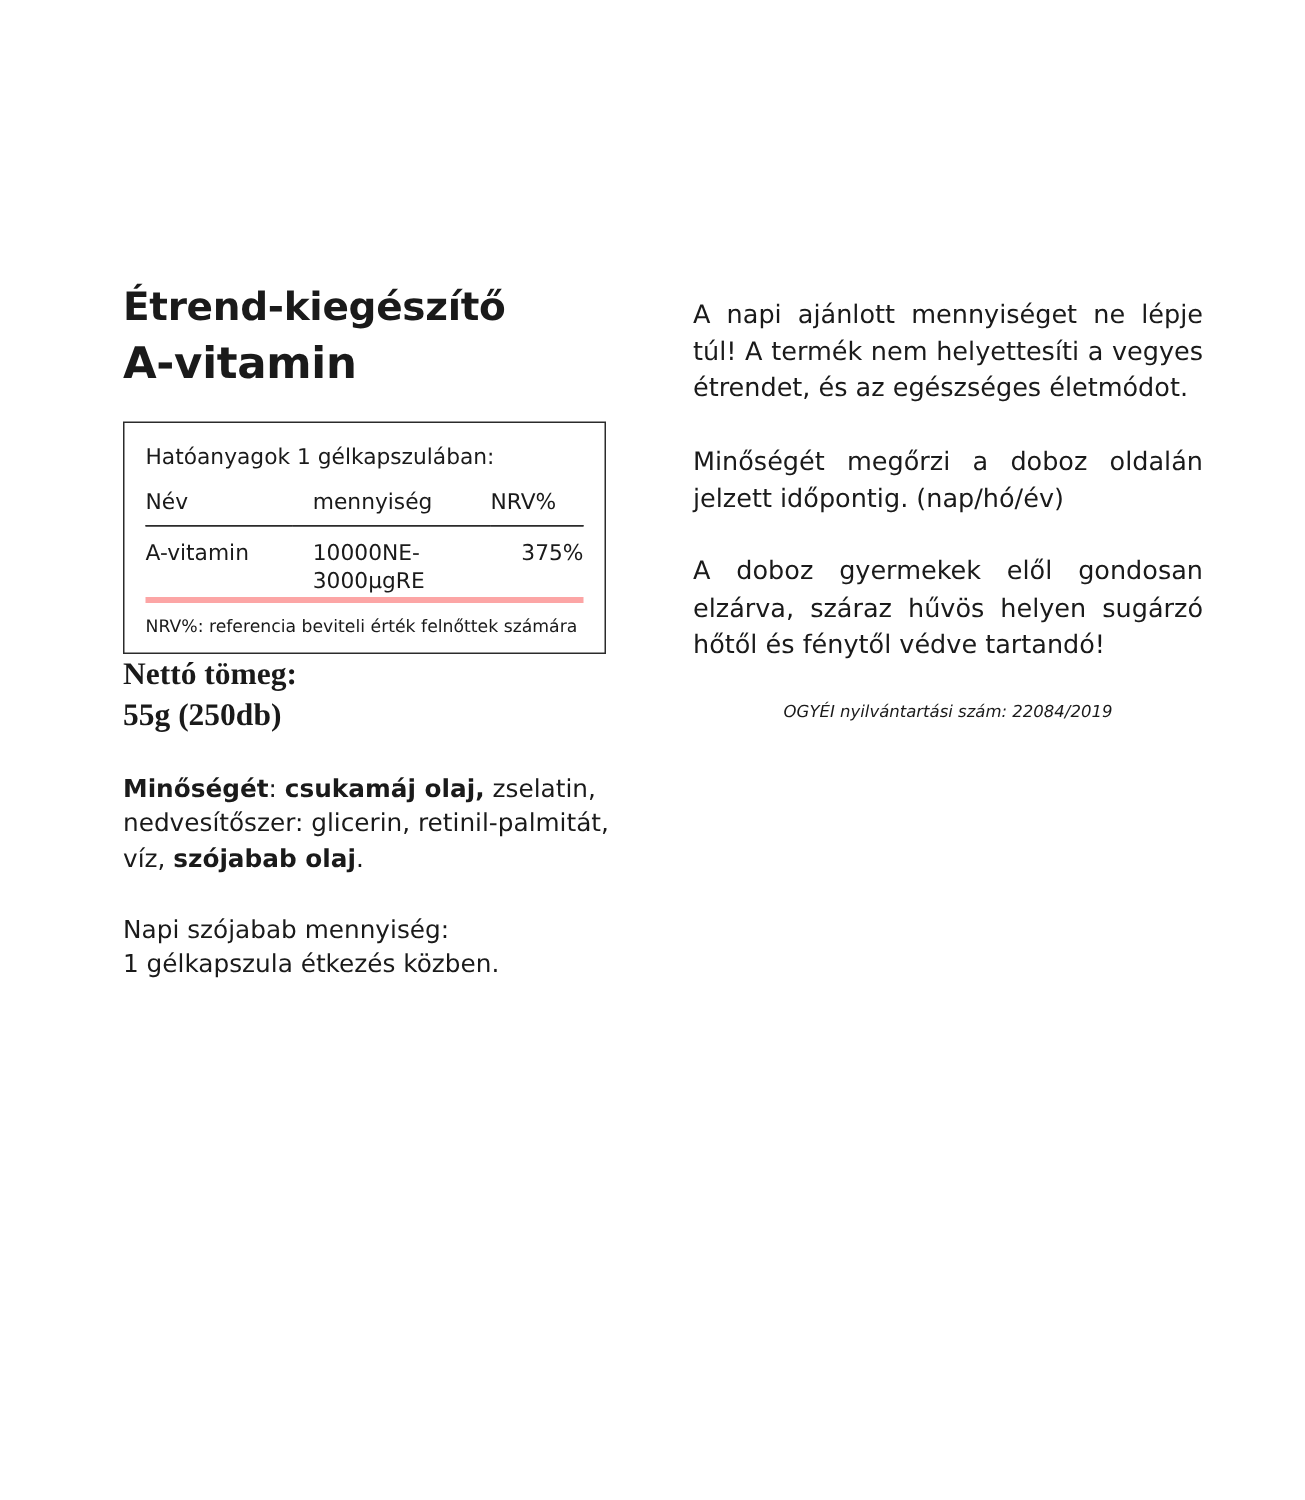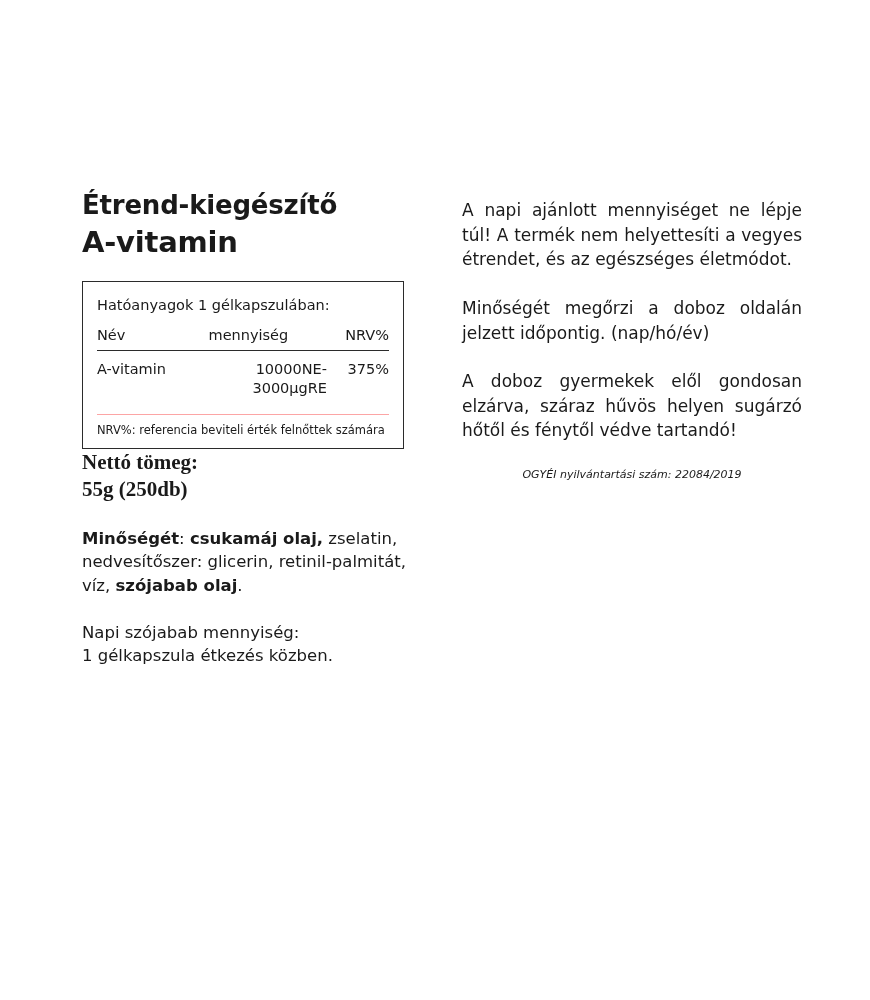--- a/index.html
+++ b/index.html
@@ -73,38 +73,37 @@
     font-weight: normal;
     text-align: left;
     padding: 0 0 7px 0;
     border-bottom: 1px solid #2b2b2b;
   }
   .facts-table th.c-amount {
     text-align: left;
     padding-left: 14px;
   }
   .facts-table th.c-nrv {
-    text-align: right;
+    text-align: left;
   }
   .facts-table td {
     font-size: 14.5px;
     vertical-align: top;
     padding: 9px 0 0 0;
     line-height: 1.3;
   }
   .facts-table td.c-amount {
     padding-left: 14px;
-    text-align: right;
   }
   .facts-table td.c-nrv {
     text-align: right;
   }
   .facts-note-wrap {
-    margin-top: 16px;
-    border-top: 1px solid #fca5a5;
+    margin-top: 0;
+    border-top: 4px solid #fca5a5;
     padding-top: 8px;
   }
   .facts-note {
     font-size: 11.5px;
     line-height: 1.3;
     margin: 0;
   }
 
   .net-weight {
     font-family: Liberation Serif, serif;

